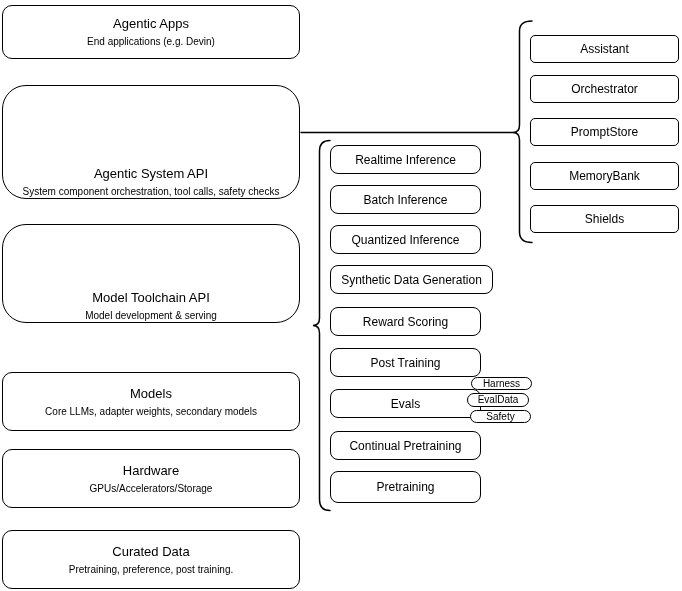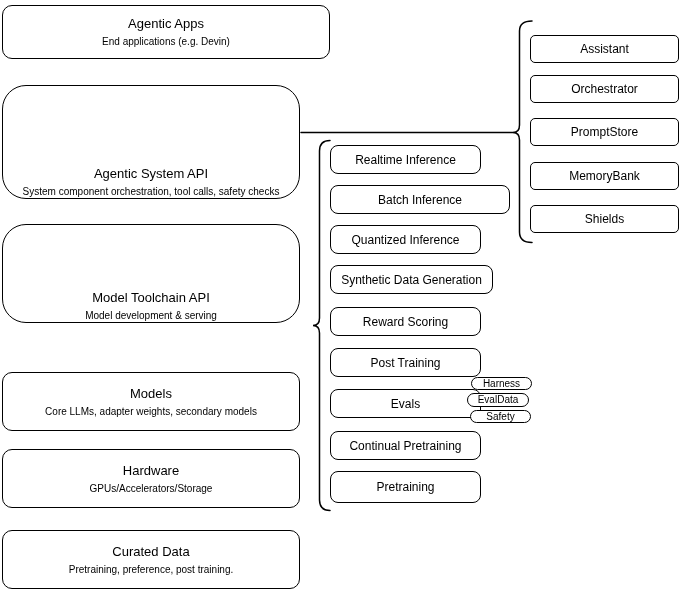--- a/index.html
+++ b/index.html
@@ -44,21 +44,21 @@
 <body>
 
 <div id="canvas">
 
   <svg id="wires" viewBox="0 0 682 591" xmlns="http://www.w3.org/2000/svg">
     <path d="M 301 132.5 L 513 132.5" fill="none" stroke="#000000" stroke-width="1.5" stroke-linecap="round"></path>
     <path d="M 330 140.5 Q 319.5 140.5 319.5 151 L 319.5 318 Q 319.5 325.5 313 325.5 Q 319.5 325.5 319.5 333 L 319.5 500 Q 319.5 510.5 330 510.5" fill="none" stroke="#000000" stroke-width="1.5" stroke-linecap="round"></path>
     <path d="M 532 21 Q 519.5 21 519.5 31 L 519.5 125 Q 519.5 132.5 513 132.5 Q 519.5 132.5 519.5 140 L 519.5 232 Q 519.5 242.5 532 242.5" fill="none" stroke="#000000" stroke-width="1.5" stroke-linecap="round"></path>
   </svg>
 
-  <div class="node lbox" style="left:2px;top:5px;width:328px;height:54px;">
+  <div class="node lbox" style="left:2px;top:5px;width:298px;height:54px;">
     <div class="title">Agentic Apps</div>
     <div class="subtitle">End applications (e.g. Devin)</div>
   </div>
 
   <div class="node lbox bigr" style="left:2px;top:85px;width:298px;height:114px;">
     <div class="title">Agentic System API</div>
     <div class="subtitle">System component orchestration, tool calls, safety checks</div>
   </div>
 
   <div class="node lbox bigr" style="left:2px;top:224px;width:298px;height:99px;">
@@ -75,21 +75,21 @@
     <div class="title">Hardware</div>
     <div class="subtitle">GPUs/Accelerators/Storage</div>
   </div>
 
   <div class="node lbox" style="left:2px;top:530px;width:298px;height:59px;">
     <div class="title">Curated Data</div>
     <div class="subtitle">Pretraining, preference, post training.</div>
   </div>
 
   <div class="node mbox" style="left:330px;top:145px;width:151px;height:29px;">Realtime Inference</div>
-  <div class="node mbox" style="left:330px;top:185px;width:180px;height:29px;">Batch Inference</div>
+  <div class="node mbox" style="left:330px;top:185px;width:151px;height:29px;">Batch Inference</div>
   <div class="node mbox" style="left:330px;top:225px;width:151px;height:29px;">Quantized Inference</div>
   <div class="node mbox" style="left:330px;top:265px;width:163px;height:29px;">Synthetic Data Generation</div>
   <div class="node mbox" style="left:330px;top:307px;width:151px;height:29px;">Reward Scoring</div>
   <div class="node mbox" style="left:330px;top:348px;width:151px;height:29px;">Post Training</div>
   <div class="node mbox" style="left:330px;top:389px;width:151px;height:29px;">Evals</div>
   <div class="node mbox" style="left:330px;top:431px;width:151px;height:29px;">Continual Pretraining</div>
   <div class="node mbox" style="left:330px;top:471px;width:151px;height:32px;">Pretraining</div>
 
   <div class="tag" style="left:471px;top:377px;width:61px;height:13px;">Harness</div>
   <div class="tag" style="left:467px;top:393px;width:62px;height:14px;">EvalData</div>

